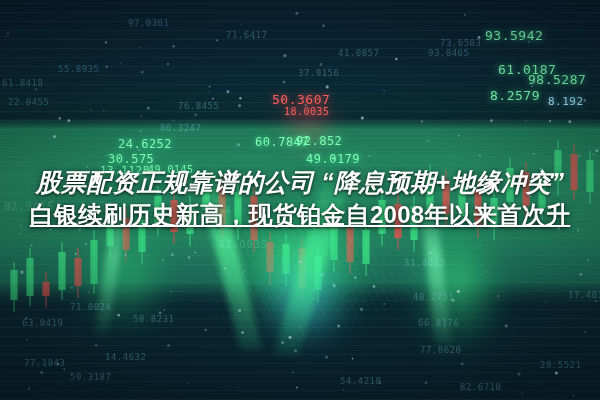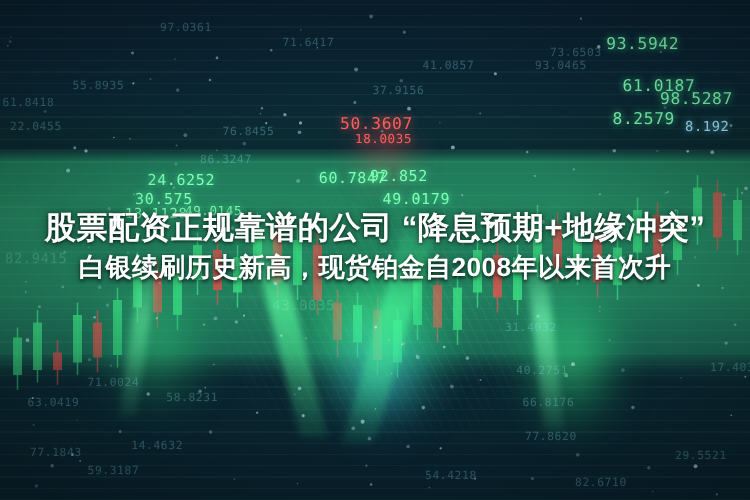--- a/index.html
+++ b/index.html
@@ -87,22 +87,22 @@
   .n-faint2{color:rgba(160,255,210,.22);text-shadow:none;}
 
   
   .dots{position:absolute;inset:0;opacity:.75;}
 
   
   .headline{position:absolute;left:0;right:0;top:166px;text-align:center;
     z-index:40;pointer-events:none;}
   .hl-line{color:#ffffff;font-weight:bold;white-space:nowrap;
     text-shadow:0 1px 3px rgba(0,0,0,.72), 0 0 10px rgba(0,0,0,.45);}
-  .hl1{font-size:25px;line-height:32px;letter-spacing:.3px;}
-  .hl2{font-size:21px;line-height:34px;letter-spacing:.3px;}
+  .hl1{font-size:25px;line-height:32px;letter-spacing:.3px;font-style:italic;}
+  .hl2{font-size:24px;line-height:34px;letter-spacing:.3px;text-decoration:underline;}
   .hl3{font-size:25px;line-height:34px;letter-spacing:.3px;}
   .vign{position:absolute;inset:0;pointer-events:none;
     background:radial-gradient(ellipse 420px 260px at 300px 200px, rgba(0,0,0,0) 40%, rgba(0,0,0,.30) 100%);}
 </style>
 </head>
 <body>
 
 <div class="stage">
 
   <div class="bg-base"></div>

